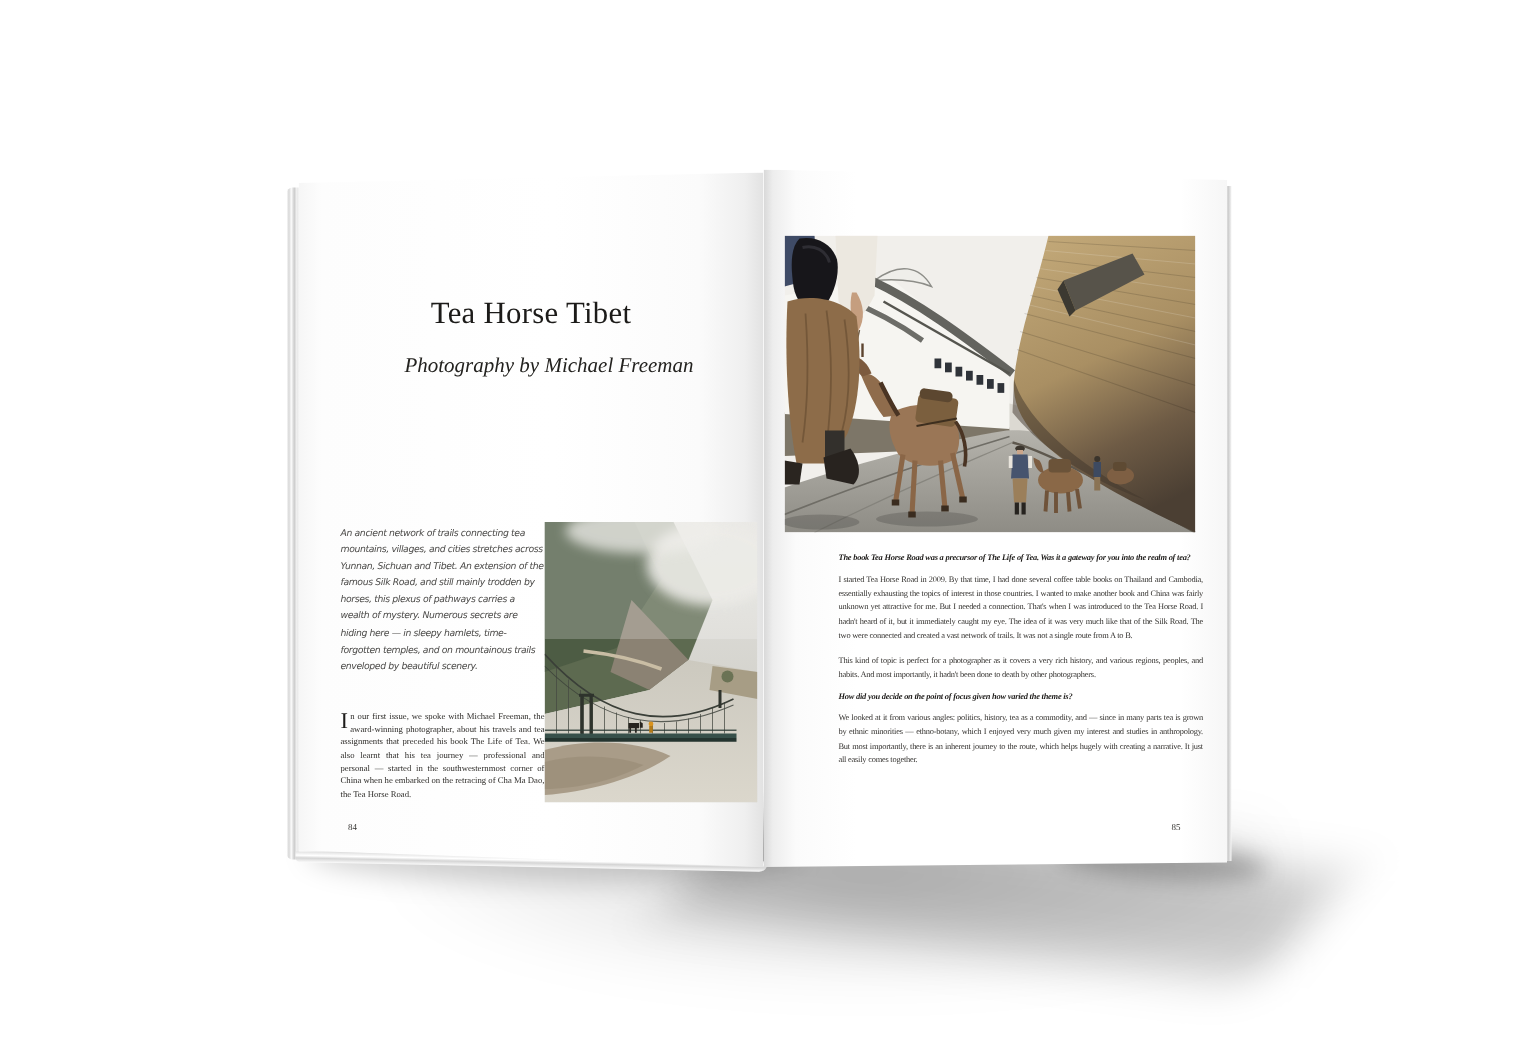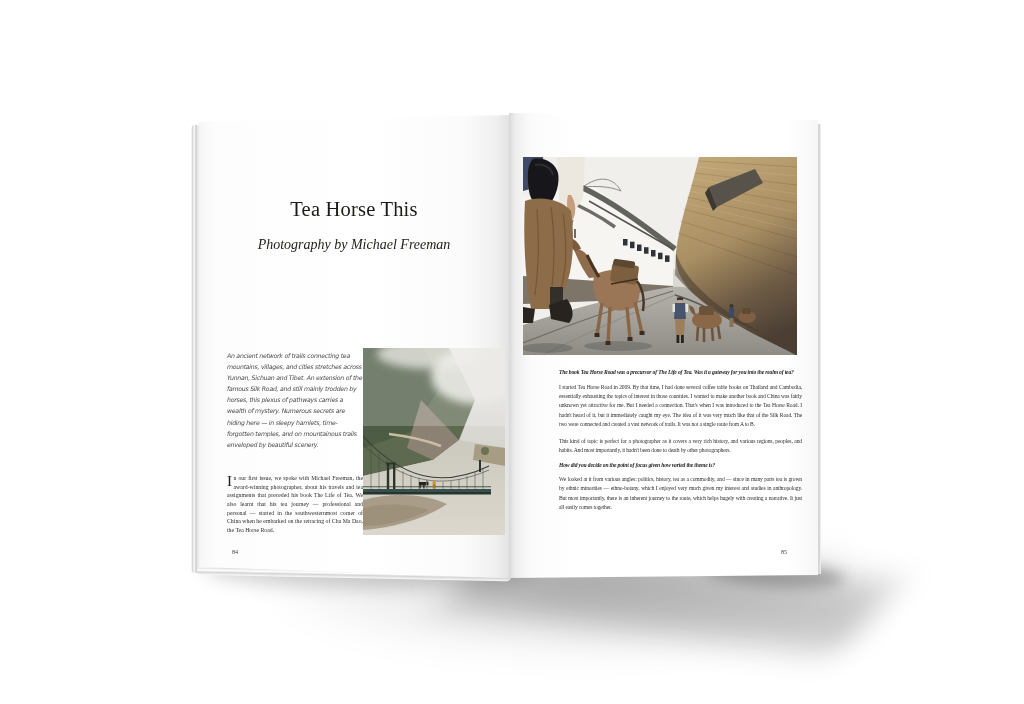--- a/index.html
+++ b/index.html
@@ -37,21 +37,21 @@
     clip-path:polygon(0 9px,310px 2px,310px 465px,0 454px);
   }
   #page-right{
     left:509px;top:113px;width:309px;height:465px;
     background:linear-gradient(to right,#d8d8d8 0%,#ededed 2%,#fbfbfb 7%,#ffffff 20%,#ffffff 90%,#f6f6f6 100%);
     clip-path:polygon(0 0,309px 7px,309px 462px,0 465px);
   }
 
   .lp-title{position:absolute;top:85px;left:0;width:100%;text-align:center;
     font-size:20.5px;color:#1c1b19;letter-spacing:0.2px;}
-  .lp-subtitle{position:absolute;top:124px;left:0;width:100%;text-align:center;
+  .lp-subtitle{position:absolute;top:124px;left:12px;width:100%;text-align:center;
     font-style:italic;font-size:14px;color:#23221f;}
   .lp-intro{position:absolute;left:28px;top:237px;width:136px;
     font-family:"DejaVu Sans", sans-serif;font-style:italic;
     font-size:6.2px;line-height:11.1px;letter-spacing:-0.25px;color:#4c4b49;}
   .lp-body{position:absolute;left:28px;top:361px;width:136px;
     font-size:5.8px;line-height:8.65px;text-align:justify;color:#2e2c29;}
   .dropcap{float:left;font-size:15px;line-height:14px;padding-right:1.5px;color:#1d1c1a;}
   .pagenum{position:absolute;font-size:6px;color:#3a3936;}
   #pagenum-84{left:33px;top:436px;}
   #pagenum-85{left:272px;top:436px;}
@@ -74,21 +74,21 @@
 <div class="shadow" id="shadow-wide"></div>
 <div class="shadow" id="shadow-left"></div>
 <div class="shadow" id="shadow-diag"></div>
 <div class="shadow" id="shadow-corner"></div>
 
 <div class="stack" id="stack-left"></div>
 <div class="stack" id="stack-right"></div>
 <div class="stack" id="stack-bottom"></div>
 
 <div class="page" id="page-left">
-  <div class="lp-title">Tea Horse This</div>
+  <div class="lp-title">Tea Horse Tibet</div>
   <div class="lp-subtitle">Photography by Michael Freeman</div>
 
   <div class="lp-intro">An ancient network of trails connecting tea mountains, villages, and cities stretches across Yunnan, Sichuan and Tibet. An extension of the famous Silk Road, and still mainly trodden by horses, this plexus of pathways carries a wealth of mystery. Numerous secrets are hiding here — in sleepy hamlets, time-forgotten temples, and on mountainous trails enveloped by beautiful scenery.</div>
 
   <div class="lp-body"><span class="dropcap">I</span><span>n our first issue, we spoke with Michael Freeman, the award-winning photographer, about his travels and tea assignments that preceded his book The Life of Tea. We also learnt that his tea journey — professional and personal — started in the southwesternmost corner of China when he embarked on the retracing of Cha Ma Dao, the Tea Horse Road.</span></div>
 
   <div class="photo" id="photo-bridge">
     <svg viewBox="0 0 142 187" preserveAspectRatio="none">
       <defs>
         <linearGradient id="lpSky" x1="0" y1="0" x2="0" y2="1">

